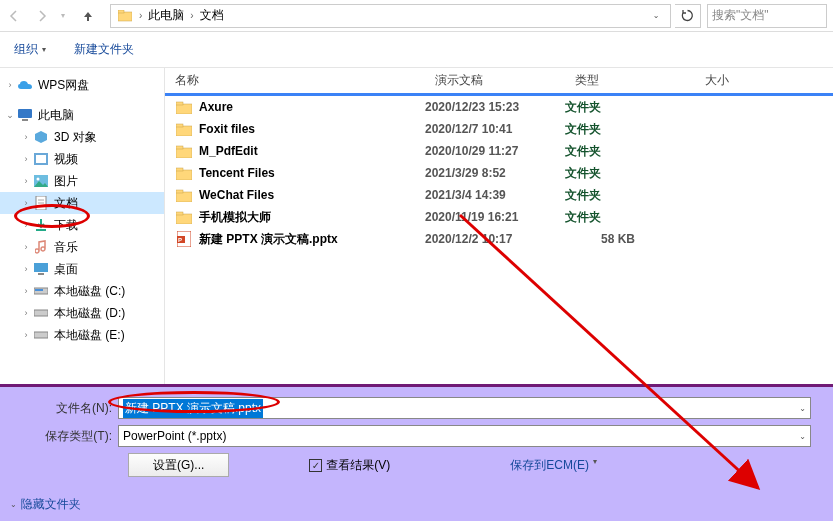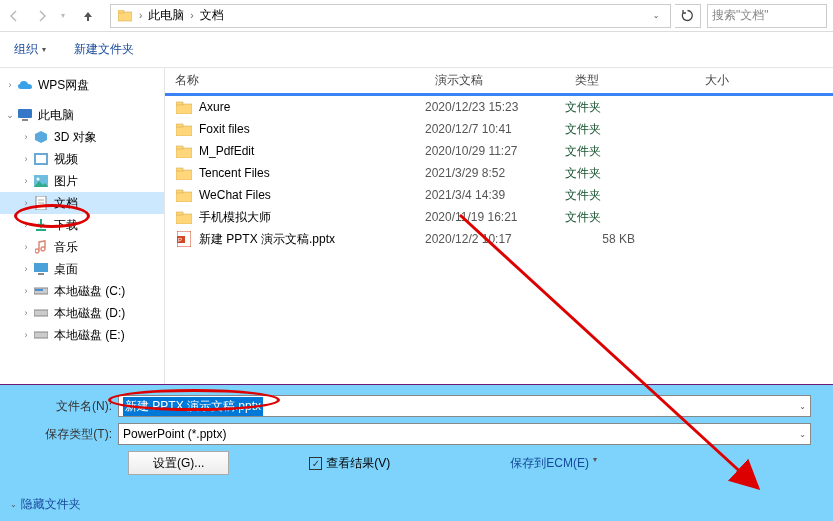--- a/index.html
+++ b/index.html
@@ -38,29 +38,29 @@
 
 
 .filepane { flex: 1; display: flex; flex-direction: column; }
 .fhead { display: flex; height: 28px; align-items: center; border-bottom: 3px solid #3b82f6; color: #444; }
 .fhead .col { padding-left: 10px; }
 .col-n { width: 260px; }
 .col-d { width: 140px; }
 .col-t { width: 130px; }
 .col-s { width: 100px; }
 .flist { flex: 1; }
-.frow { display: flex; height: 22px; align-items: center; }
+.frow { display: flex; height: 22px; align-items: center; font-weight: bold; }
 .frow .fname { width: 260px; display: flex; align-items: center; padding-left: 10px; }
 .fico { width: 18px; height: 16px; margin-right: 6px; display: flex; align-items: center; justify-content: center; }
 .frow .fdate { width: 140px; color: #555; }
 .frow .ftype { width: 130px; color: #14532d; }
 .frow .fsize { width: 100px; color: #555; text-align: right; padding-right: 30px; }
 
 
-.formarea { border-top: 1px solid #701a75; background: #7dd3fc; padding: 10px 10px 6px 10px; height: 137px; position: relative; }
+.formarea { border-top: 3px solid #701a75; background: #c4b5fd; padding: 10px 10px 6px 10px; height: 137px; position: relative; }
 .form-row { display: flex; align-items: center; margin-bottom: 6px; }
 .form-label { width: 108px; text-align: right; padding-right: 6px; color: #333; }
 .form-input { flex: 1; height: 22px; border: 1px solid #888; background: #fff; padding: 0 4px; display: flex; align-items: center; margin-right: 12px; }
 .form-input.selbox { justify-content: space-between; }
 .highlight-text { background: #0078d7; color: #fff; padding: 1px 2px; }
 .drop-v { font-size: 8px; color: #555; }
 
 .btn-row { display: flex; align-items: center; margin-top: 2px; padding-left: 118px; }
 .flat-btn { height: 24px; padding: 0 24px; border: 1px solid #aaa; background: linear-gradient(#fdfdfd,#ececec); display: flex; align-items: center; margin-right: 20px; cursor: default; }
 .chk { display: flex; align-items: center; margin-right: 30px; }

